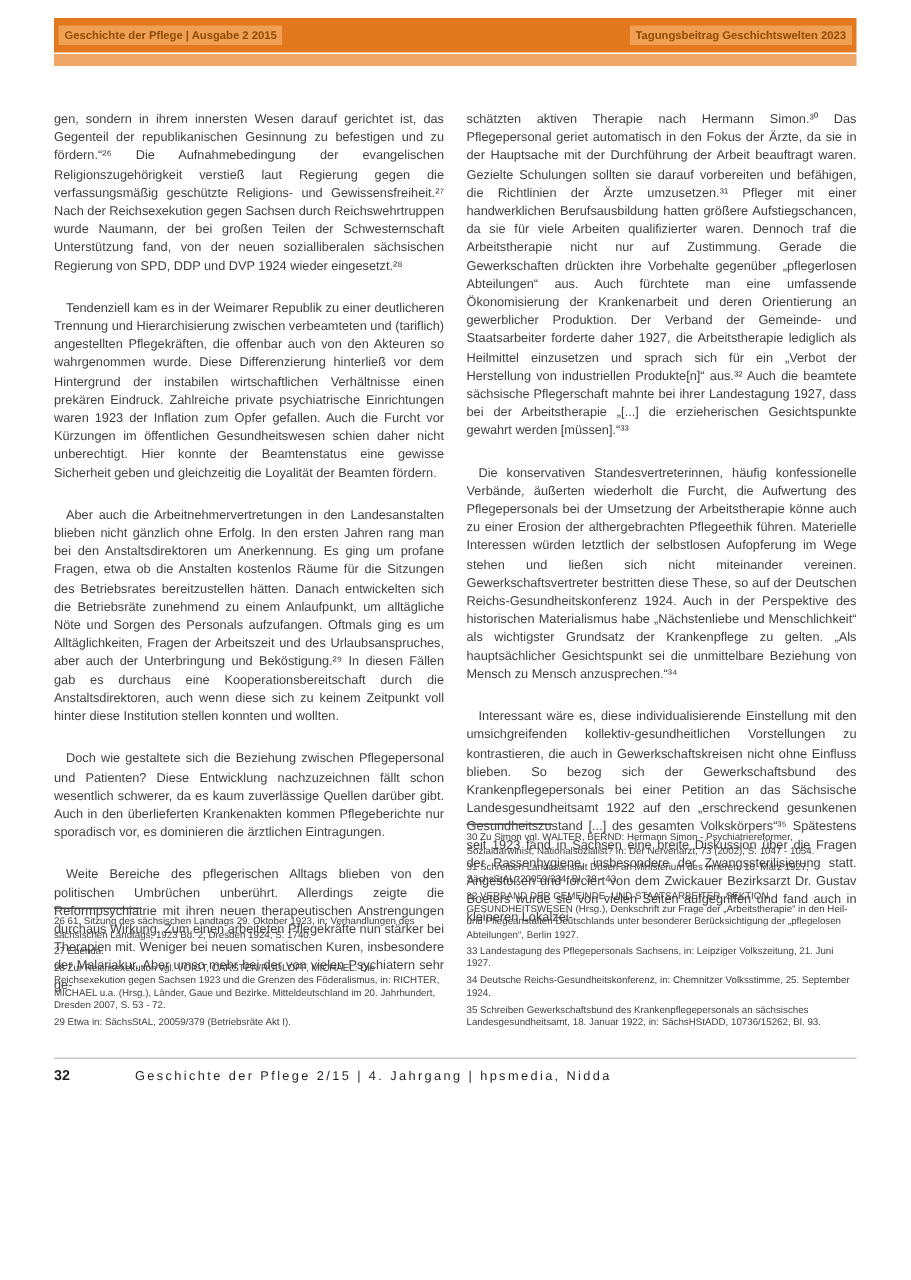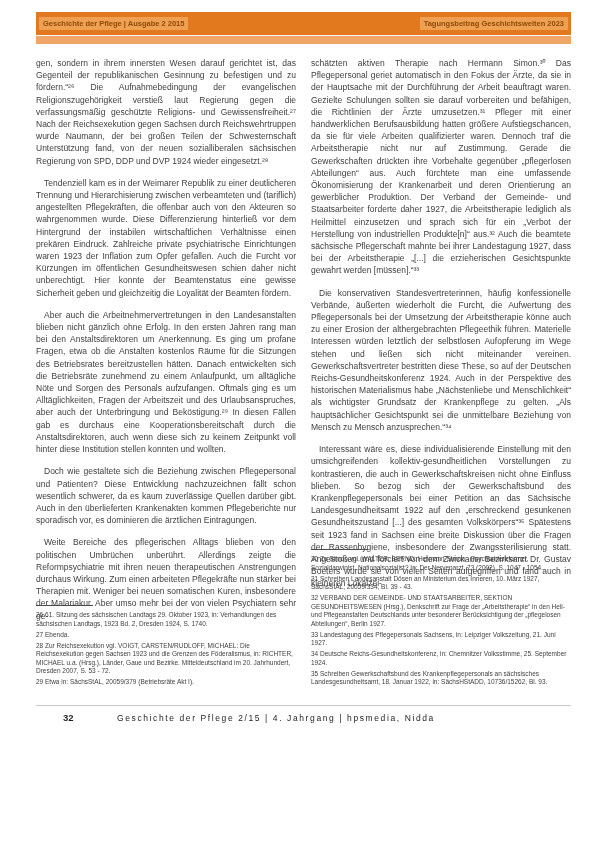--- a/index.html
+++ b/index.html
@@ -50,21 +50,21 @@
     bottom: 48px;
     display: flex;
     gap: 15px;
   }
   .col {
     position: relative;
     flex: 1 1 0;
     min-width: 0;
   }
   .body-text .para {
-    margin: 0 0 10px 0;
+    margin: 16px 0 10px 0;
     text-indent: 8px;
     text-align: justify;
     font-size: 8.5px;
     line-height: 12.2px;
     color: var(--body-text, #3e3e3e);
     hyphens: auto;
   }
   .body-text .para:first-child { text-indent: 0; }
 
   
@@ -101,21 +101,20 @@
   .footer-row {
     display: flex;
     align-items: baseline;
   }
   .pagenum {
     font-size: 9.5px;
     font-weight: bold;
     color: var(--footer-text, #1f1f1f);
     width: 54px;
     flex: 0 0 auto;
-    margin-left: 27px;
   }
   .journal-line {
     font-size: 8.5px;
     font-weight: normal;
     letter-spacing: 1.6px;
     color: var(--footer-text, #1f1f1f);
     white-space: nowrap;
   }
 </style>
 </head>

